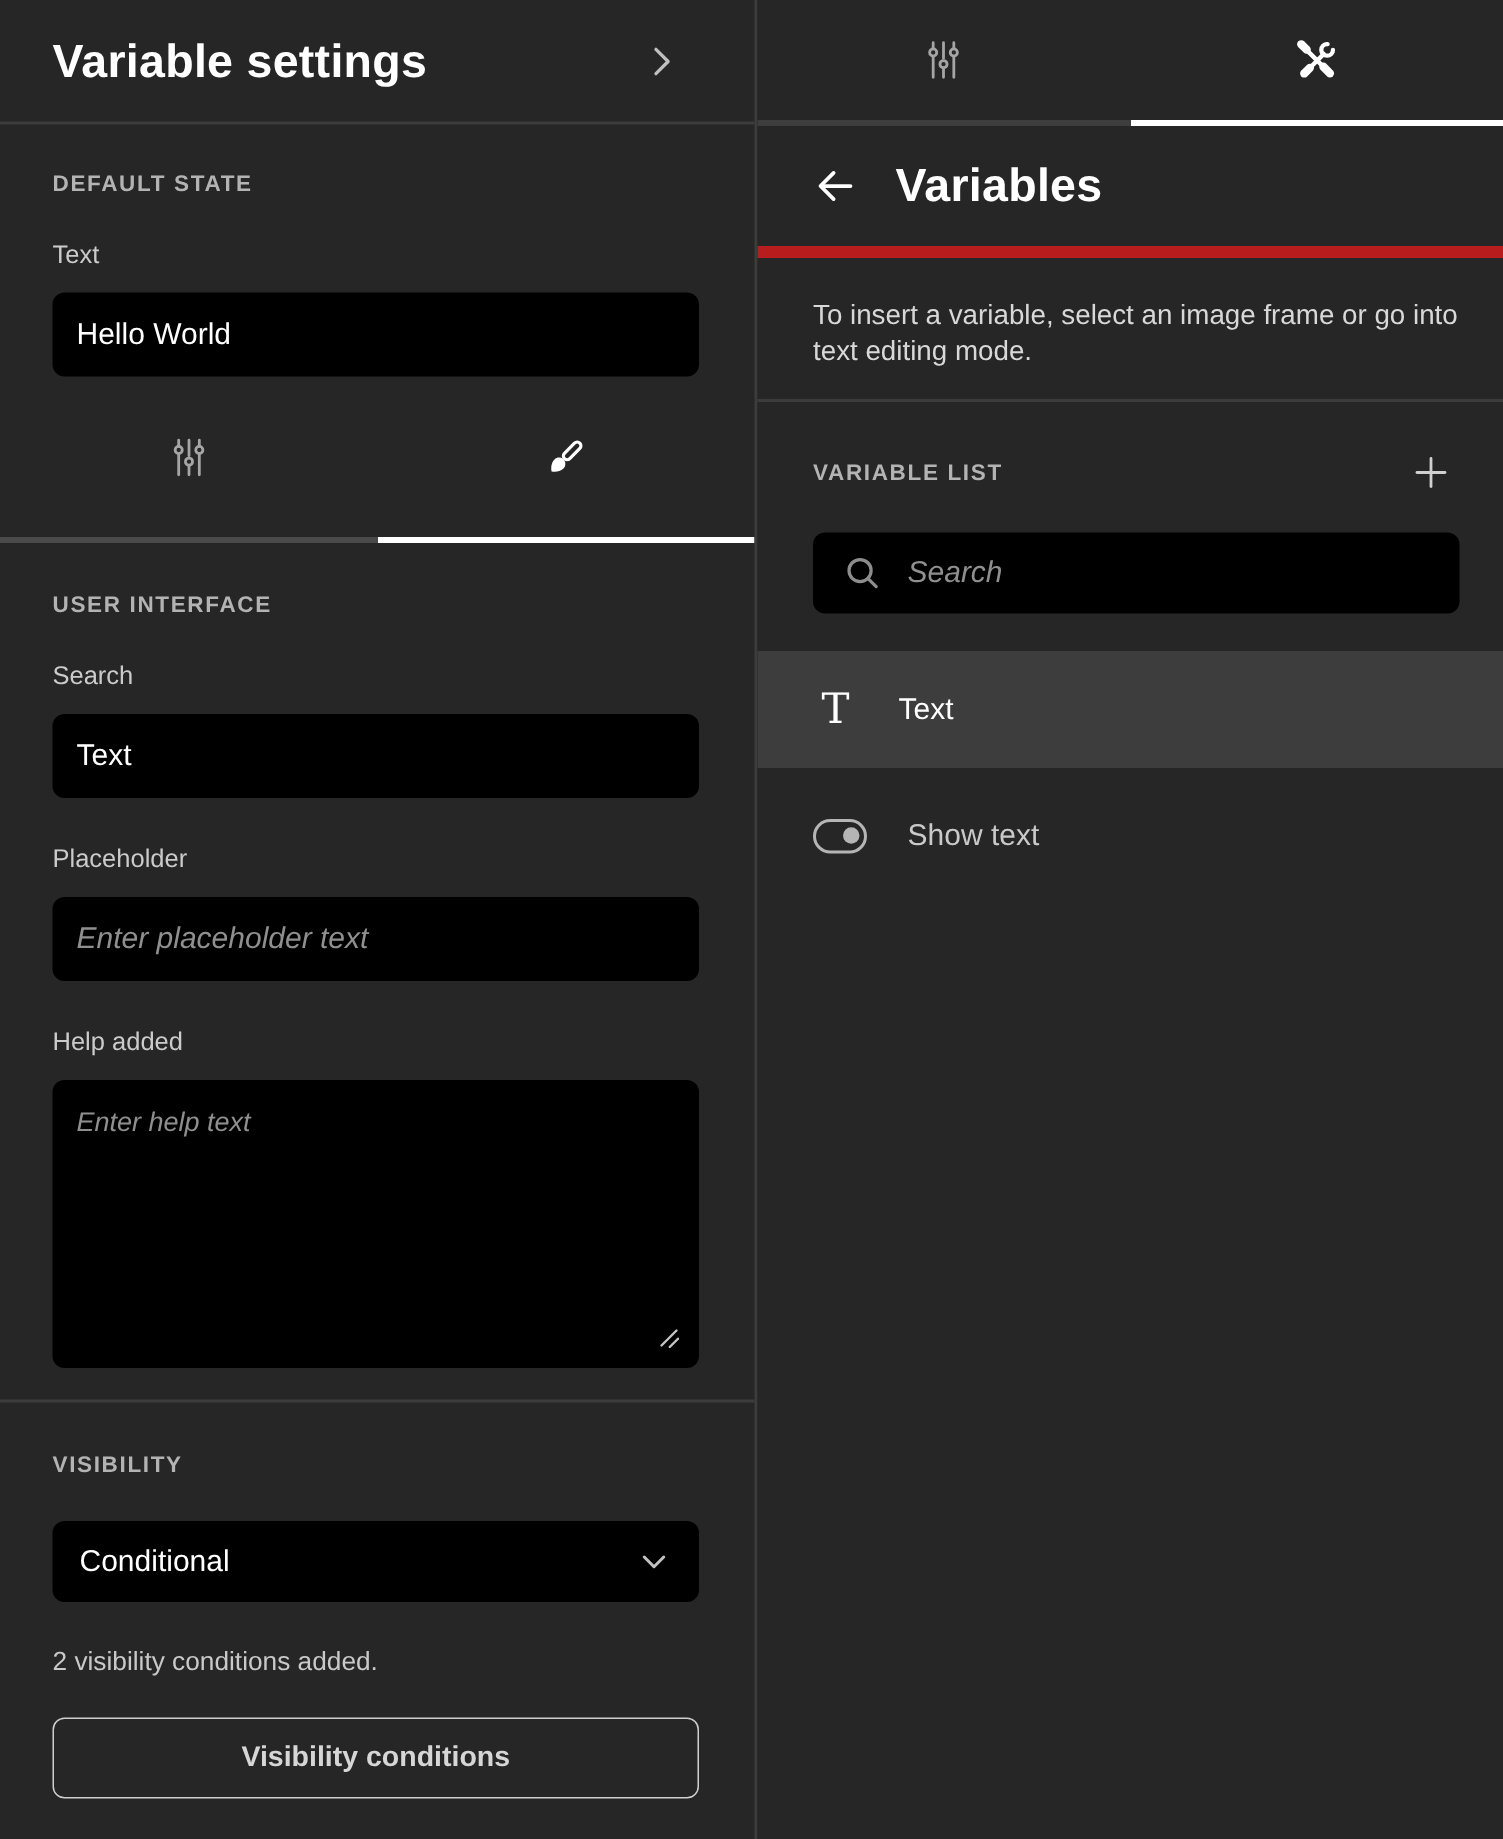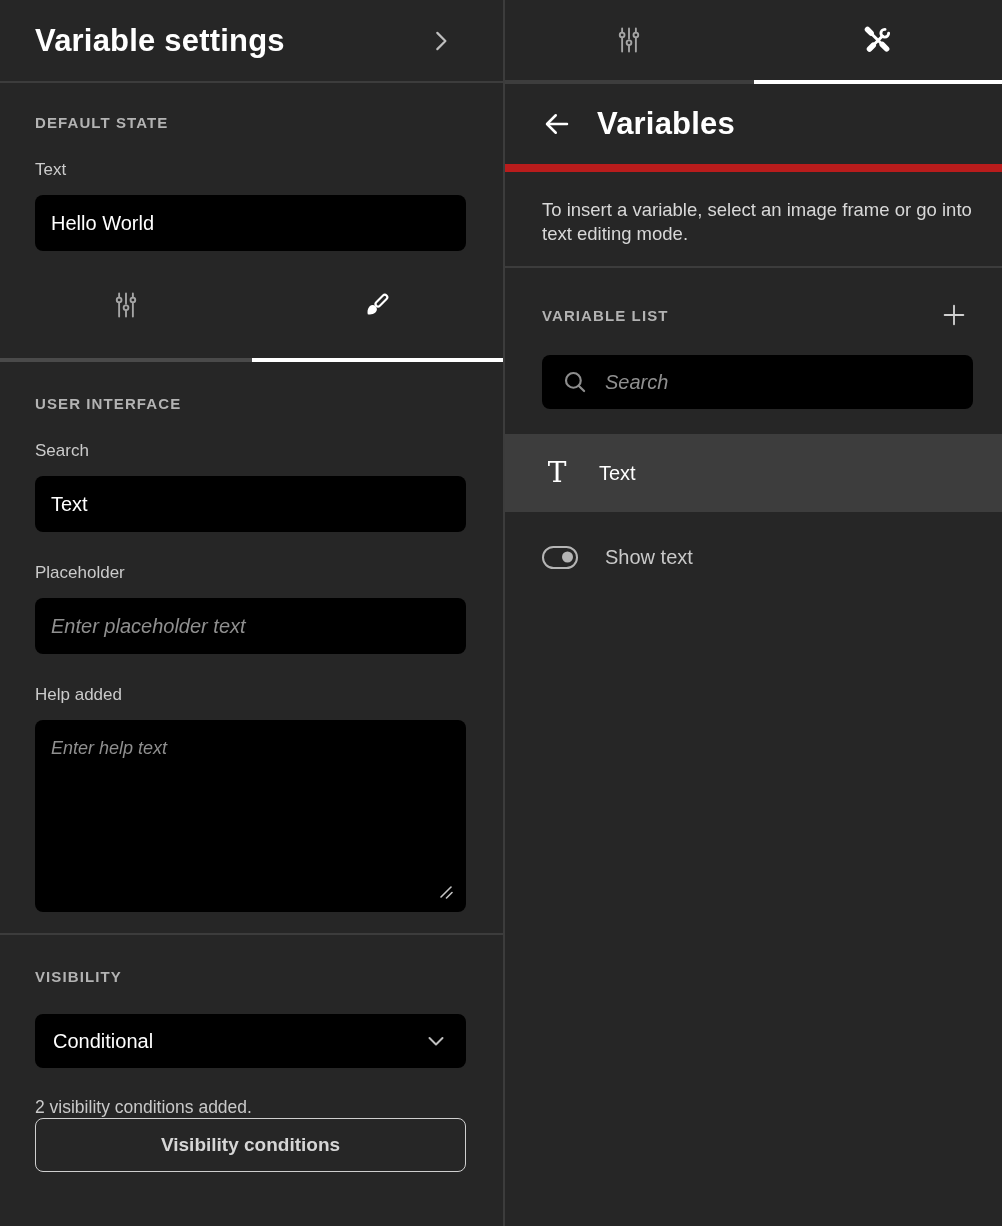--- a/index.html
+++ b/index.html
@@ -113,21 +113,21 @@
     position:relative; width:36px; height:23px;
     border:2.5px solid #b5b5b5; border-radius:12px; flex:0 0 auto;
   }
   .toggle-glyph::after {
     content:""; position:absolute; right:3px; top:50%; transform:translateY(-50%);
     width:11px; height:11px; border-radius:50%; background:#b5b5b5;
   }
 
   .mt31 { margin-top:31px; } .mt33 { margin-top:33px; } .mt32 { margin-top:33px; }
   .mt29 { margin-top:29px; } .mt15 { margin-top:15px; }
-  .mt27 { }
+  .mt27 { margin-top:27px; }
   svg { display:block; }
 </style>
 </head>
 <body>
 
 <div class="panel left-panel">
 
   <div class="lp-header">
     <div class="panel-title">Variable settings</div>
     <span>

